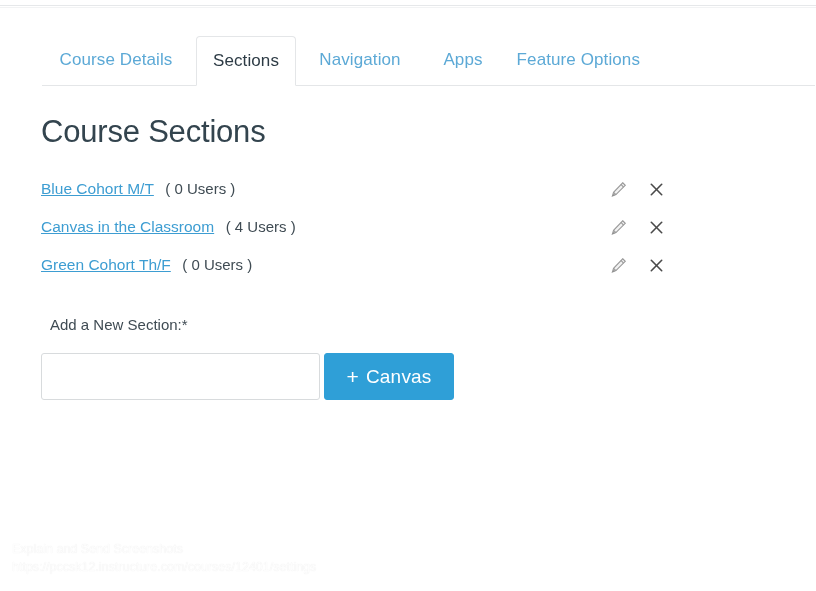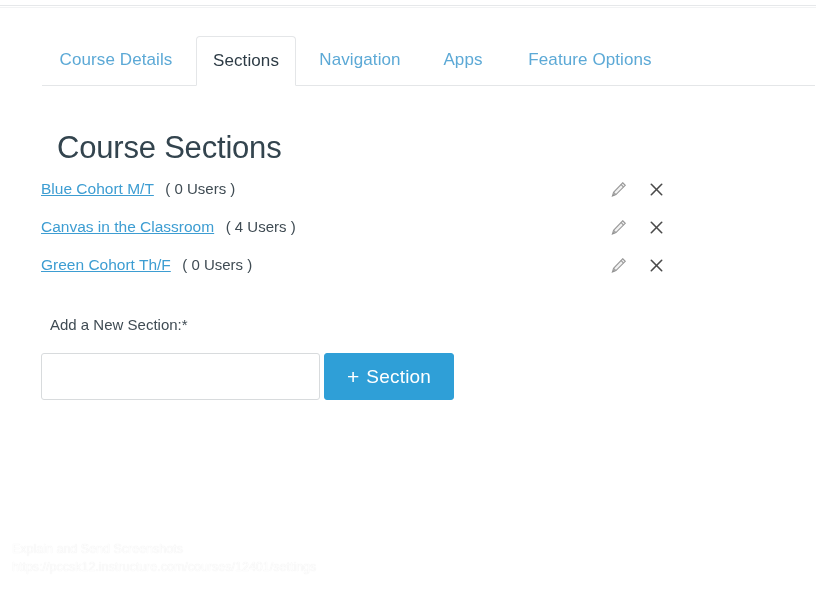--- a/index.html
+++ b/index.html
@@ -71,32 +71,32 @@
     border-top-left-radius: 4px;
     border-top-right-radius: 4px;
     box-sizing: border-box;
     z-index: 3;
     font-size: 17px;
   }
   #tab0 { left: 42px;  width: 148px; }
   #tab1 { left: 196px; width: 100px; }
   #tab2 { left: 303px; width: 114px; }
   #tab3 { left: 432px; width: 62px; text-align: center;  }
-  #tab4 { left: 516px; width: 148px; }
+  #tab4 { left: 492px; width: 148px; text-align: right; }
 
   
   .page-title {
     position: absolute;
     left: 41px;
     top: 114px;
     font-size: 31px;
     font-weight: 400;
     color: #33444e;
     letter-spacing: -0.2px;
-    margin: 16px;
+    margin: 0;
   }
 
   
   .sections-list {
     position: absolute;
     left: 41px;
     top: 170px;
     width: 625px;
   }
   .section-row {
@@ -297,20 +297,20 @@
   </div>
 
 </div>
 
 <div class="add-label">Add a New Section:*</div>
 
 <div class="add-row">
   <input class="section-input" type="text" placeholder="" style="">
   <div class="add-btn">
     <span class="plus">+</span>
-    <span>Section</span>
+    <span>Canvas</span>
   </div>
 </div>
 
 <div class="watermark">
   <div>Explain and Send Screenshots</div>
   <div>https://pccsk12.instructure.com/courses/12401/settings</div>
 </div>
 
 </body></html>

